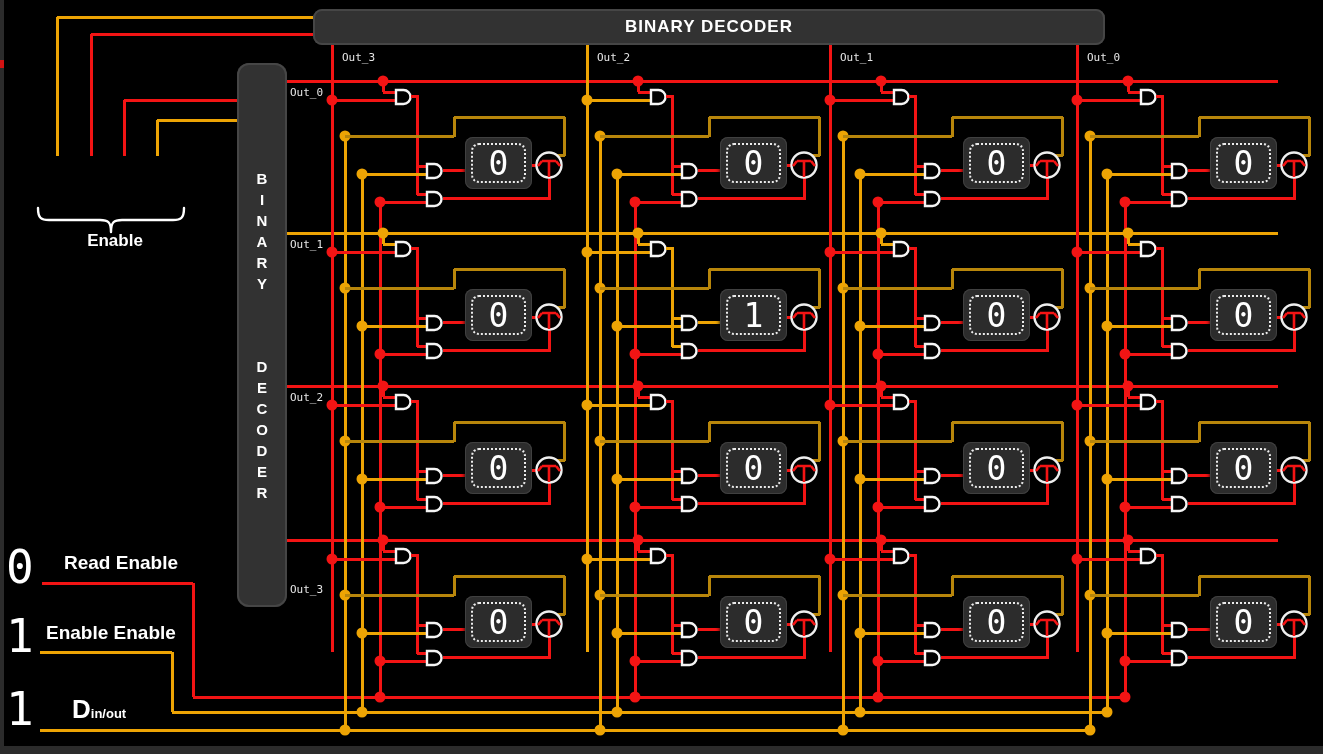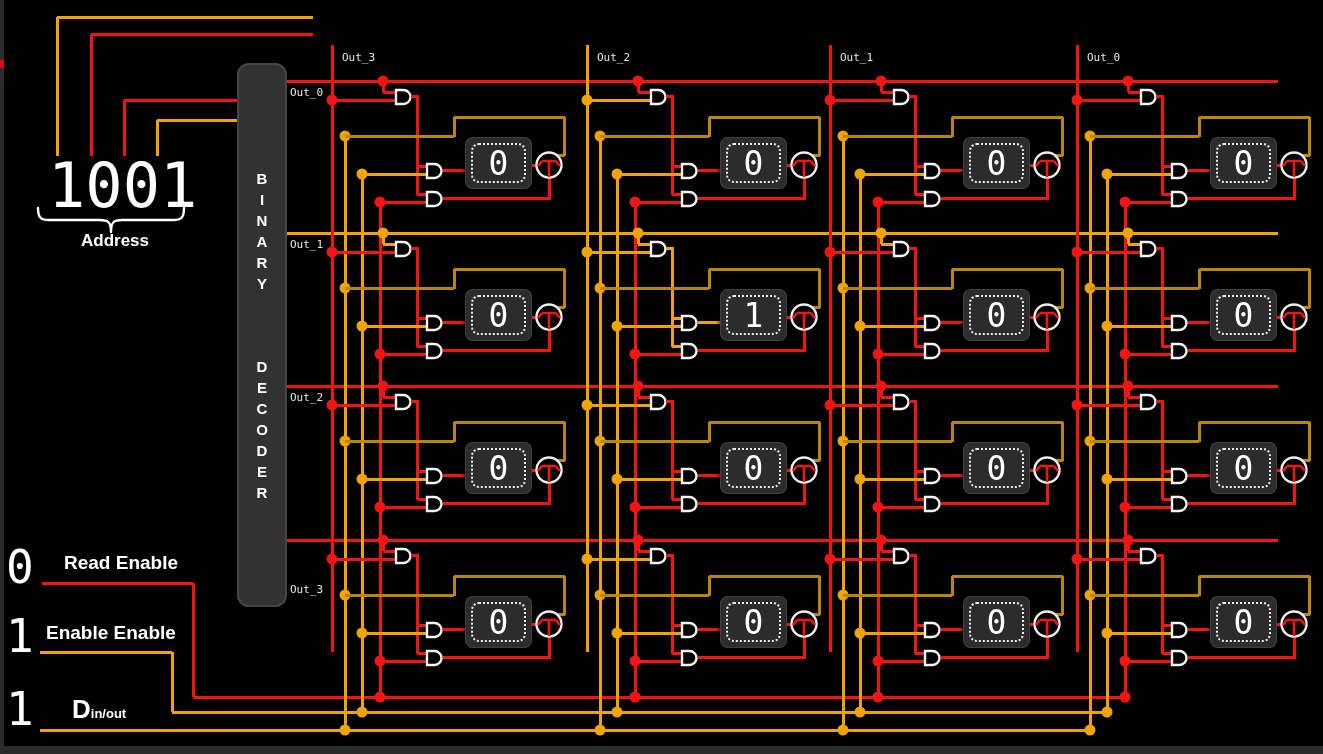--- a/index.html
+++ b/index.html
@@ -33,42 +33,44 @@
 </style>
 </head>
 <body>
 
 <div id="stage">
 
   <div class="chrome" style="left:0;top:0;width:4px;height:754px;"></div>
   <div class="chrome" style="left:0;top:746px;width:1323px;height:8px;"></div>
   <div style="position:absolute;left:0;top:60px;width:4px;height:8px;background:#d11313;"></div>
 
+  <div id="top-decoder" class="decoder-bar" style="left:313px;top:9px;width:792px;height:36px;">
+    <span>BINARY DECODER</span>
+  </div>
   <div id="left-decoder" class="decoder-bar" style="left:237px;top:63px;width:50px;height:544px;">
       <div>B</div>
       <div>I</div>
       <div>N</div>
       <div>A</div>
       <div>R</div>
       <div>Y</div>
       <div class="word-gap"></div>
       <div>D</div>
       <div>E</div>
       <div>C</div>
       <div>O</div>
       <div>D</div>
       <div>E</div>
       <div>R</div>
     </div>
 
-  <div id="address-value" class="mono">1001</div>
   <svg id="address-brace" width="152" height="28">
     <path d="M3 1 C3 11 6 13 14 13 L65 13 C73 13 76 15 76 25 M149 1 C149 11 146 13 138 13 L87 13 C79 13 76 15 76 25" fill="none" stroke="#fff" stroke-width="2.4" stroke-linecap="round"></path>
   </svg>
-  <div id="address-label">Address</div>
+  <div id="address-label">Enable</div>
 
   <div class="ctl-value mono" style="top:547px;">0</div>
   <div class="ctl-label" style="left:64px;top:552px;text-align:right;">Read Enable</div>
   <div class="ctl-value mono" style="top:616px;">1</div>
   <div class="ctl-label" style="left:46px;top:622px;">Enable Enable</div>
   <div class="ctl-value mono" style="top:689px;">1</div>
   <div class="ctl-label" style="left:72px;top:694px;">
     <span id="din-label-main">D</span><span id="din-label-sub">in/out</span>
   </div>
 

